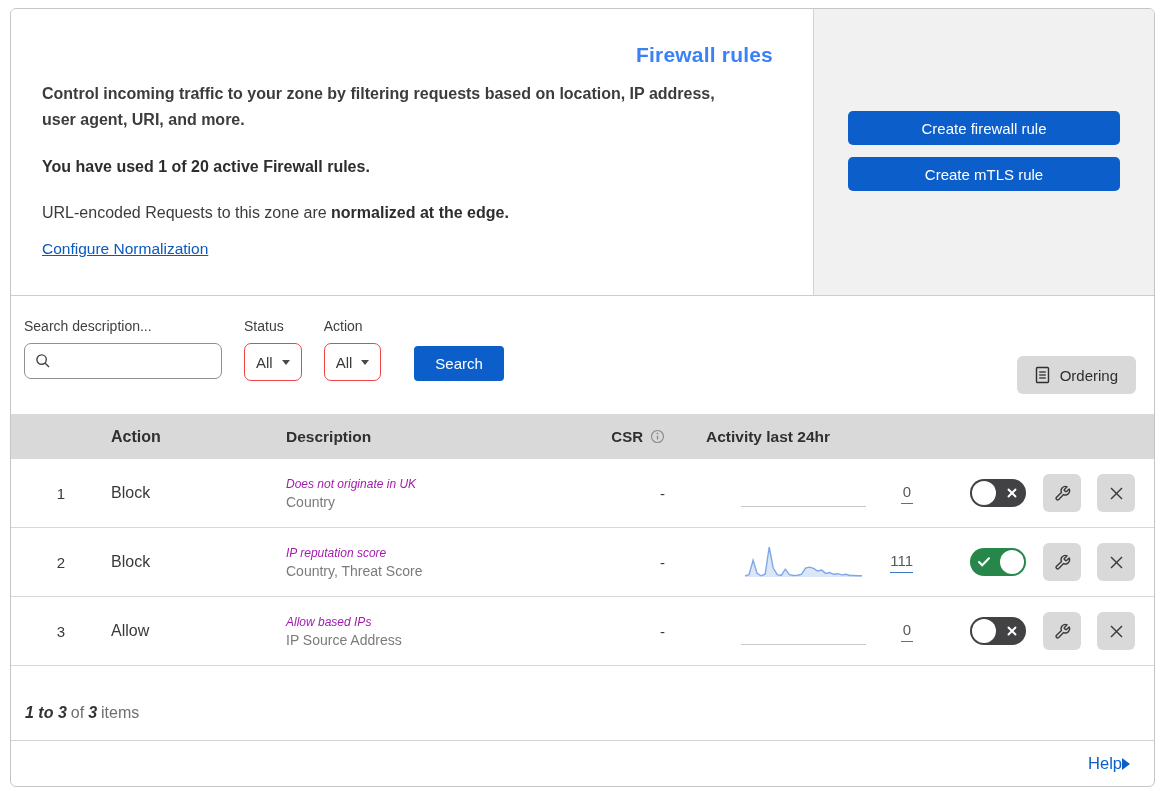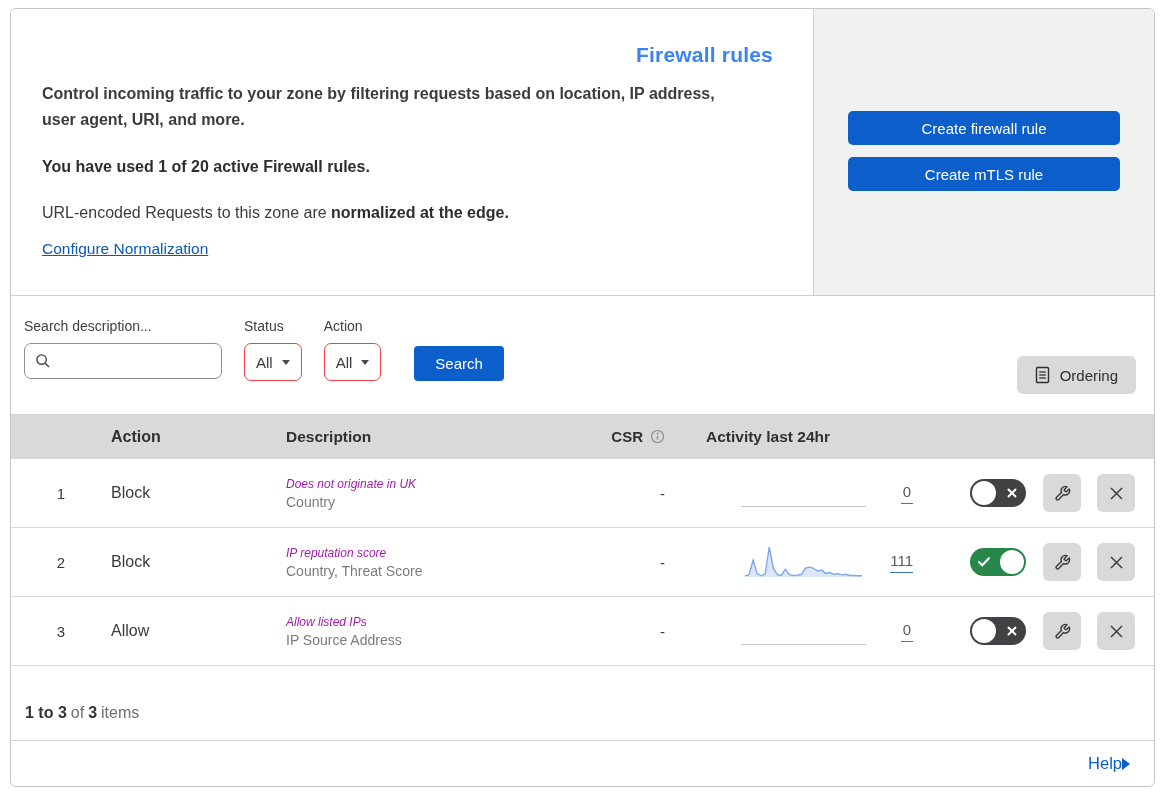--- a/index.html
+++ b/index.html
@@ -81,21 +81,21 @@
   .toggle.on { background:#27874b; }
   .toggle.on .knob { right:2px; left:auto; }
   .toggle.on .sym-check { left:8px; }
 
   .icon-btn { width:38px; height:38px; background:#d9d9d9; border:none; border-radius:6px;
     display:flex; align-items:center; justify-content:center; cursor:pointer; }
 
   
   .items-footer { height:74px; padding:38px 0 0 14px; font-size:16px; background:#fff; }
   .items-footer span { margin-right:4px; }
-  .items-footer .b { font-weight:700; color:#333; }
+  .items-footer .b { font-weight:700; color:#333;font-style:italic; }
   .items-footer .g { color:#6f6f6f; }
   .help-row { height:46px; border-top:1px solid #d3d3d3; display:flex; align-items:center;
     justify-content:flex-end; padding-right:24px; }
   .help-link { display:flex; align-items:center; color:#0c5ecb; font-size:16.5px;
     cursor:pointer; text-decoration:none; }
   .help-arrow { width:0; height:0; border-top:6px solid transparent;
     border-bottom:6px solid transparent; border-left:8px solid #0c5ecb; margin-top:1px; }
   svg { display:block; }
 </style>
 </head>
@@ -261,21 +261,21 @@
             </svg>
           </span>
       </button>
     </div>
   </div>
 
   <div class="trow">
     <div class="col num">3</div>
     <div class="col action">Allow</div>
     <div class="col desc">
-      <div class="desc-title">Allow listed IPs</div>
+      <div class="desc-title">Allow based IPs</div>
       <div class="desc-sub">IP Source Address</div>
     </div>
     <div class="col csr">-</div>
     <div class="col activity">
       <div class="spark flat"></div>
       <a class="count">0</a>
     </div>
     <div class="col controls">
       <div class="toggle off">
 

